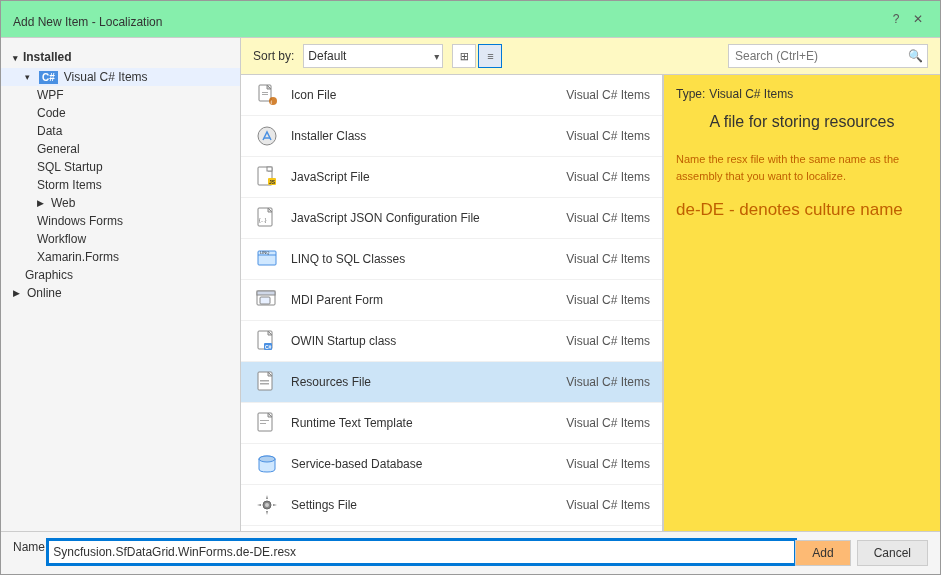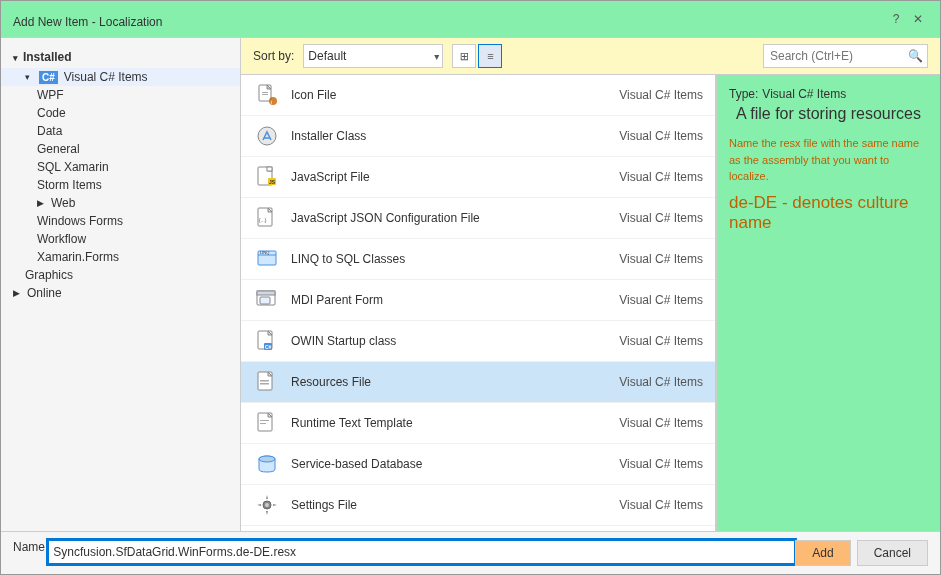--- a/index.html
+++ b/index.html
@@ -153,21 +153,21 @@
 
     .search-bar {
       margin-left: auto;
       position: relative;
     }
     .search-input {
       height: 24px;
       border: 1px solid #ccc;
       padding: 0 24px 0 6px;
       font-size: 12px;
-      width: 165px;
+      width: 200px;
       background: #fff;
       color: #999;
     }
     .search-icon-wrap {
       position: absolute;
       right: 5px;
       top: 50%;
       transform: translateY(-50%);
       color: #555;
       font-size: 12px;
@@ -202,26 +202,27 @@
       color: #333;
     }
     .item-category {
       font-size: 12px;
       color: #555;
       white-space: nowrap;
     }
 
     
     .right-panel {
-      width: 224px;
-      background: #86efac;
+      width: 277px;
+      background: #fde047;
       border-left: 1px solid #ccc;
       padding: 12px;
       display: flex;
       flex-direction: column;
+      gap: 8px;
     }
     .info-type-label {
       font-size: 12px;
       color: #333;
     }
     .info-type-value {
       font-size: 12px;
       color: #333;
     }
     .info-desc {
@@ -321,21 +322,21 @@
       <div class="tree-item tree-indent-2">
         <span>Code</span>
       </div>
       <div class="tree-item tree-indent-2">
         <span>Data</span>
       </div>
       <div class="tree-item tree-indent-2">
         <span>General</span>
       </div>
       <div class="tree-item tree-indent-2">
-        <span>SQL Xamarin</span>
+        <span>SQL Startup</span>
       </div>
       <div class="tree-item tree-indent-2">
         <span>Storm Items</span>
       </div>
       <div class="tree-item tree-indent-2">
         <span class="arrow">▶</span>
         <span>Web</span>
       </div>
       <div class="tree-item tree-indent-2">
         <span>Windows Forms</span>

